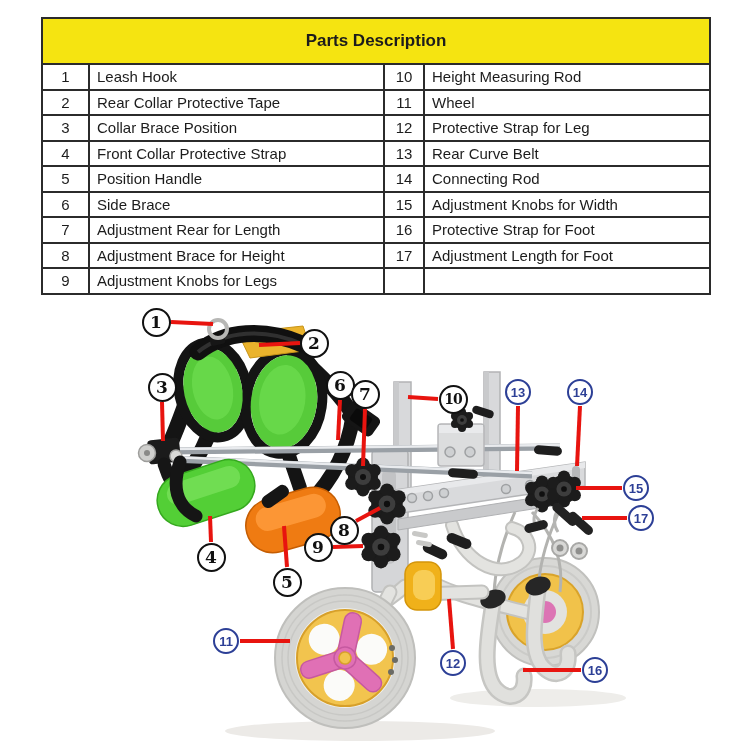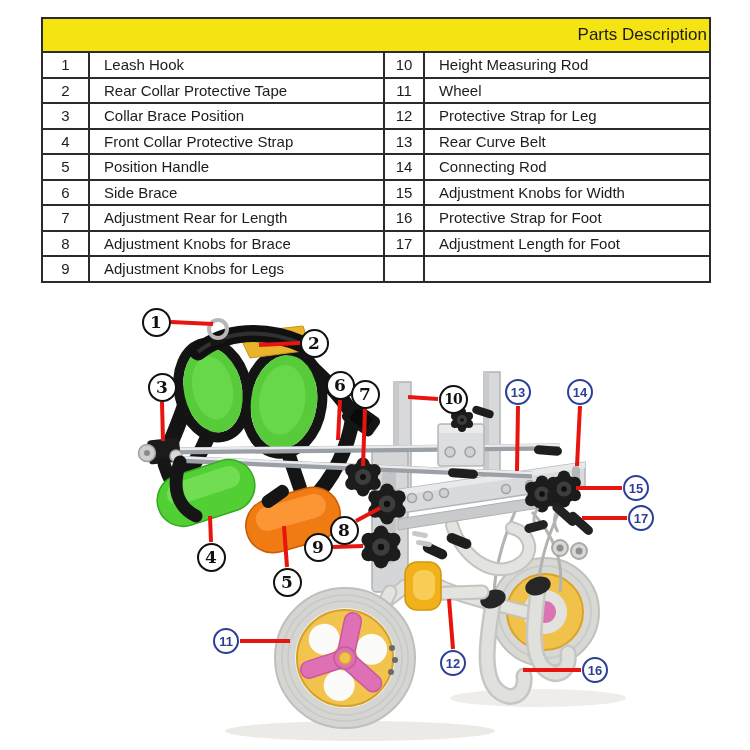--- a/index.html
+++ b/index.html
@@ -6,24 +6,24 @@
   body{width:750px;height:750px;position:relative;background:#ffffff;
        font-family:"Liberation Sans",sans-serif;overflow:hidden;}
   .page{position:absolute;inset:0;width:750px;height:750px;background:#fff;}
 
   
   .parts-table{position:absolute;left:41px;top:17px;width:668px;
                border-collapse:collapse;table-layout:fixed;z-index:2;}
   .parts-table th,.parts-table td{border:2px solid #2b2b2b;color:#1c1c1c;
                overflow:hidden;white-space:nowrap;}
   .parts-table th{height:28px;background:var(--header-bg,#f5e411);
-               font-size:17px;font-weight:normal;text-align:right;padding:2px;}
+               font-size:17px;font-weight:bold;text-align:center;padding:8px;}
   .parts-table td{height:23.5px;font-size:15px;padding:0;}
   .parts-table td.num{text-align:center;}
-  .parts-table td.name{padding-left:14px;text-align:left;}
+  .parts-table td.name{padding-left:7px;text-align:left;}
 
   
   .photo{position:absolute;left:60px;top:300px;width:650px;height:450px;z-index:1;}
   .leader-lines{position:absolute;left:0;top:0;width:750px;height:750px;
                 z-index:5;pointer-events:none;}
   .leader-lines line{stroke:var(--leader-red,#e8140f);stroke-width:4;}
   .callout-layer{position:absolute;inset:0;z-index:6;pointer-events:none;}
   .callout{position:absolute;border-radius:50%;background:#fff;
            display:flex;align-items:center;justify-content:center;box-sizing:border-box;}
   .callout.classic{width:29px;height:29px;border:2.5px solid var(--callout-black,#111);
@@ -88,21 +88,21 @@
           <td class="name">Adjustment Knobs for Width</td>
         </tr>
         <tr>
           <td class="num">7</td>
           <td class="name">Adjustment Rear for Length</td>
           <td class="num">16</td>
           <td class="name">Protective Strap for Foot</td>
         </tr>
         <tr>
           <td class="num">8</td>
-          <td class="name">Adjustment Knobs for Brace</td>
+          <td class="name">Adjustment Brace for Height</td>
           <td class="num">17</td>
           <td class="name">Adjustment Length for Foot</td>
         </tr>
         <tr>
           <td class="num">9</td>
           <td class="name">Adjustment Knobs for Legs</td>
           <td class="num"></td>
           <td class="name"></td>
         </tr>
       </tbody>

